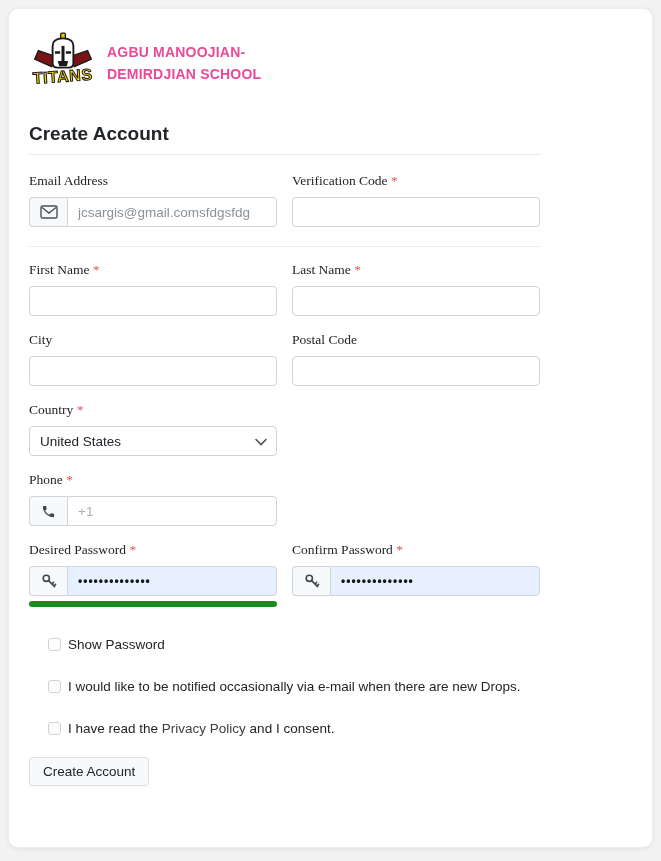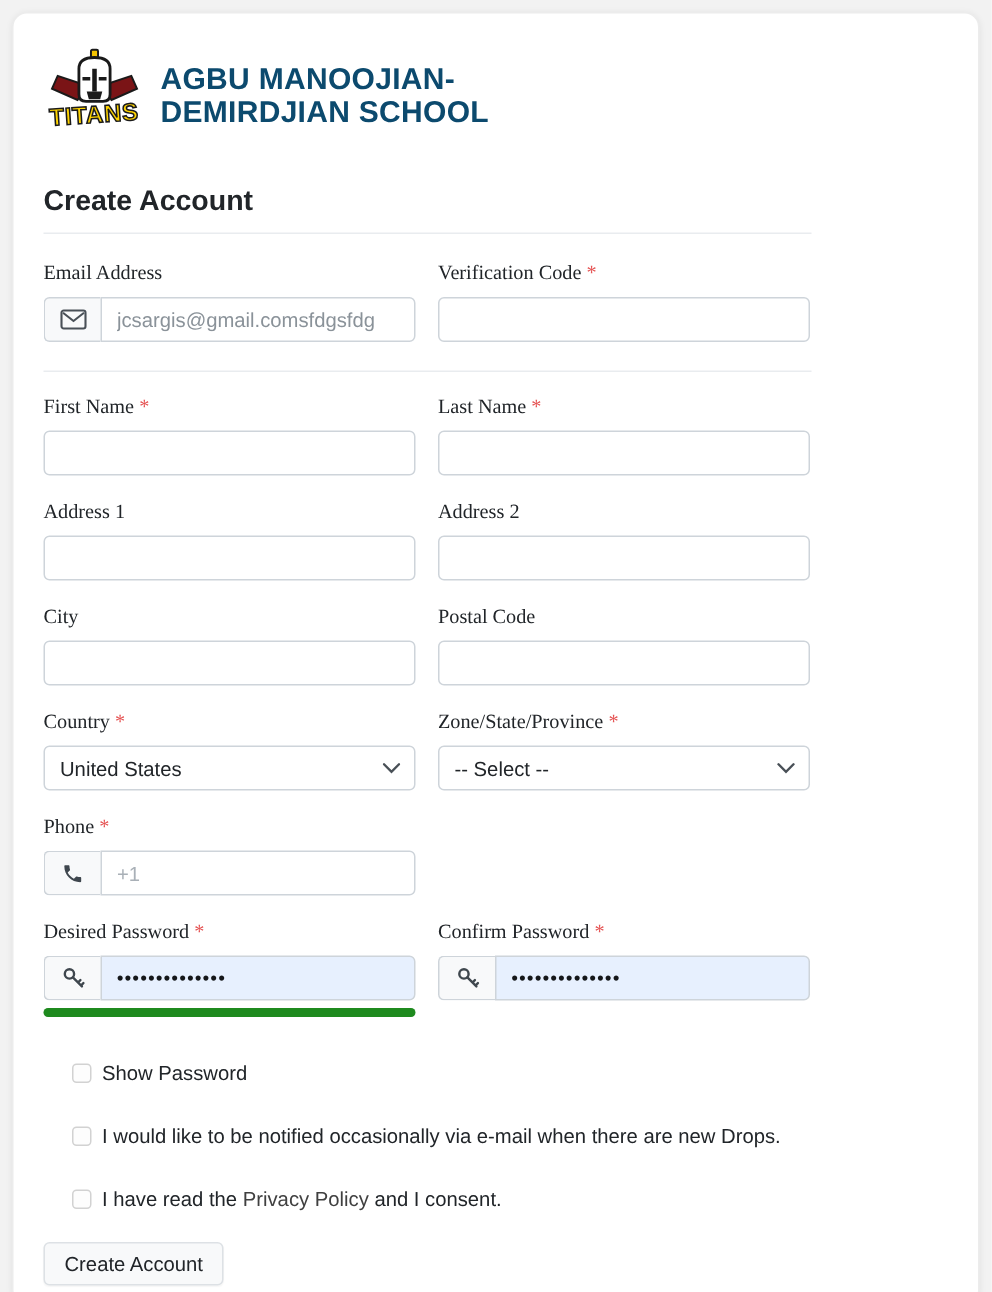--- a/index.html
+++ b/index.html
@@ -4,21 +4,21 @@
 <style>
   html,body { margin:0; padding:0; background:#f2f2f2; font-family:"Liberation Sans", sans-serif; }
   .page { width:661px; min-height:861px; box-sizing:border-box; padding:8px; }
   .card { width:645px; min-height:840px; box-sizing:border-box; background:#fff;
           border:1px solid #ececec; border-radius:10px; box-shadow:0 1px 5px rgba(0,0,0,.07);
           padding:22px 20px 12px 20px; }
   .content { width:512px; }
 
   
   .brand-row { display:flex; align-items:center; gap:10px; }
-  .brand-name { color:#0c4a6e; font-weight:bold; font-size:20px; line-height:22px; letter-spacing:.2px; }
+  .brand-name { color:#ec4899; font-weight:bold; font-size:14px; line-height:22px; letter-spacing:.2px; }
 
   
   .page-title { font-size:19px; font-weight:bold; color:#212529; margin:28px 0 9px 0; }
   .divider { border:0; border-top:1px solid #e9ecef; margin:0 0 18px 0; }
   .divider.mid { margin:19px 0 15px 0; }
 
   
   .row2 { display:flex; gap:15px; margin-bottom:16px; }
   .col { flex:0 0 248px; width:248px; box-sizing:border-box; }
 
@@ -115,30 +115,20 @@
         <label><span>First Name</span> <span class="req">*</span></label>
         <input class="ctrl" type="text" value="" style="">
       </div>
       <div class="col field">
         <label><span>Last Name</span> <span class="req">*</span></label>
         <input class="ctrl" type="text" value="" style="">
       </div>
     </div>
 
     
-    <div class="row2">
-      <div class="col field">
-        <label><span>Address 1</span></label>
-        <input class="ctrl" type="text" value="" style="">
-      </div>
-      <div class="col field">
-        <label><span>Address 2</span></label>
-        <input class="ctrl" type="text" value="" style="">
-      </div>
-    </div>
 
     
     <div class="row2">
       <div class="col field">
         <label><span>City</span></label>
         <input class="ctrl" type="text" value="" style="">
       </div>
       <div class="col field">
         <label><span>Postal Code</span></label>
         <input class="ctrl" type="text" value="" style="">
@@ -153,33 +143,20 @@
           <select class="ctrl">
             <option>United States</option>
           </select>
           <span class="chev">
             <svg width="12" height="8" viewBox="0 0 12 8">
                   <path d="M1 1.5 L6 6.5 L11 1.5" stroke="#495057" stroke-width="1.6" fill="none" stroke-linecap="round"></path>
                 </svg>
           </span>
         </div>
       </div>
-      <div class="col field">
-        <label><span>Zone/State/Province</span> <span class="req">*</span></label>
-        <div class="selectwrap">
-          <select class="ctrl">
-            <option>-- Select --</option>
-          </select>
-          <span class="chev">
-            <svg width="12" height="8" viewBox="0 0 12 8">
-                  <path d="M1 1.5 L6 6.5 L11 1.5" stroke="#495057" stroke-width="1.6" fill="none" stroke-linecap="round"></path>
-                </svg>
-          </span>
-        </div>
-      </div>
     </div>
 
     
     <div class="row2">
       <div class="col field">
         <label><span>Phone</span> <span class="req">*</span></label>
         <div class="igroup">
           <span class="prefix">
             <svg width="15" height="15" viewBox="0 0 24 24">
                   <path fill="#3f474e" d="M6.62 10.79c1.44 2.83 3.76 5.14 6.59 6.59l2.2-2.2c.27-.27.67-.36 1.02-.24 1.12.37 2.33.57 3.57.57.55 0 1 .45 1 1V20c0 .55-.45 1-1 1-9.39 0-17-7.61-17-17 0-.55.45-1 1-1h3.5c.55 0 1 .45 1 1 0 1.25.2 2.45.57 3.57.11.35.03.74-.25 1.02l-2.2 2.2z"></path>

